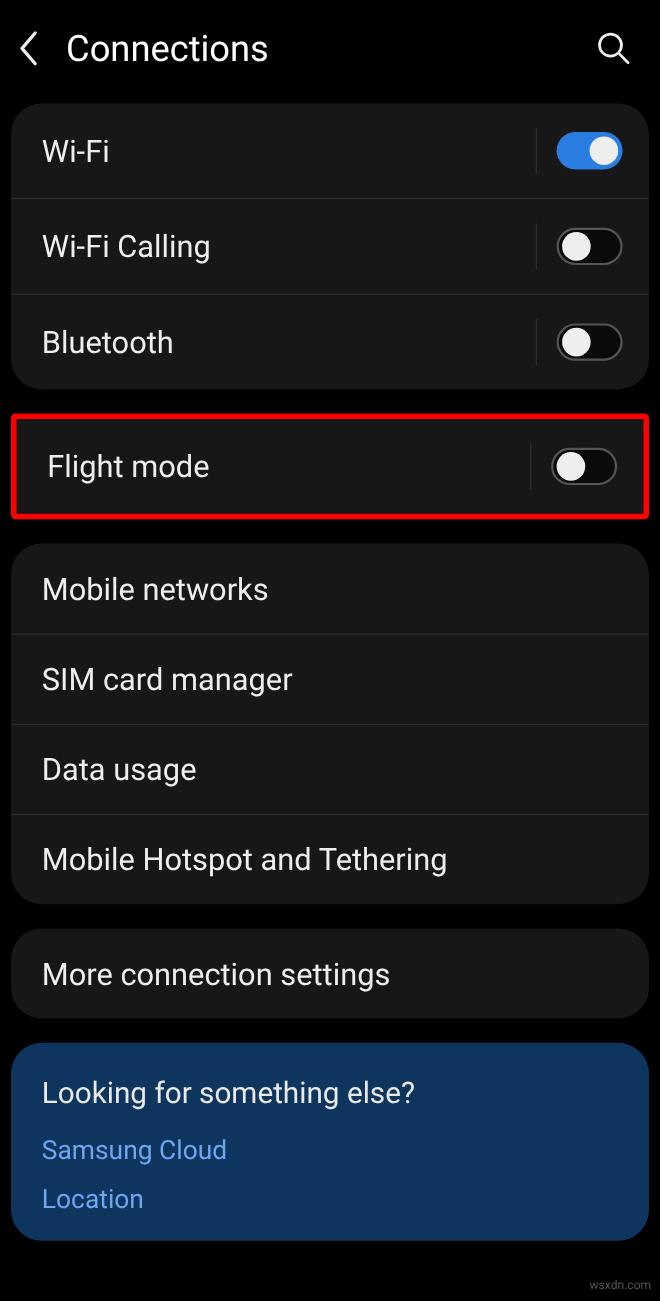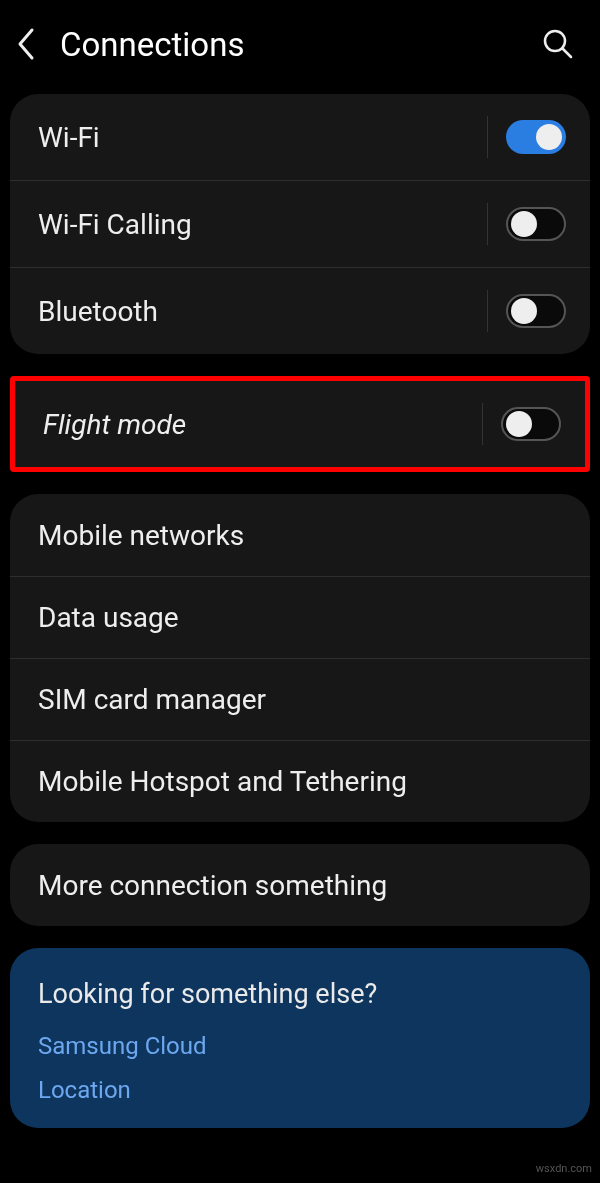--- a/index.html
+++ b/index.html
@@ -82,21 +82,20 @@
     height: 42px;
     background: #333;
     margin-right: 18px;
     flex-shrink: 0;
   }
   .highlight-card {
     border: 5px solid #f00;
     border-radius: 4px;
     margin: 6px 10px 22px 10px;
     background: #171717;
-    font-style: italic;
   }
   .highlight-card .row { border-radius: 0; }
   .info-card {
     background: #0e355e;
     border-radius: 28px;
     margin: 0 10px;
     padding: 30px 45px 8px 28px;
   }
   .info-title {
     font-size: 27px;
@@ -178,39 +177,39 @@
 </div>
 
 <div class="card">
   <div class="row">
     <div class="row-text">
         <div class="row-label">Mobile networks</div>
       </div>
   </div>
   <div class="row">
     <div class="row-text">
+        <div class="row-label">SIM card manager</div>
+      </div>
+  </div>
+  <div class="row">
+    <div class="row-text">
         <div class="row-label">Data usage</div>
       </div>
   </div>
   <div class="row">
     <div class="row-text">
-        <div class="row-label">SIM card manager</div>
-      </div>
-  </div>
-  <div class="row">
-    <div class="row-text">
         <div class="row-label">Mobile Hotspot and Tethering</div>
       </div>
   </div>
 </div>
 
 <div class="card">
   <div class="row">
     <div class="row-text">
-        <div class="row-label">More connection something</div>
+        <div class="row-label">More connection settings</div>
       </div>
   </div>
 </div>
 
 <div class="info-card">
   <div class="info-title">Looking for something else?</div>
   <div class="info-link">Samsung Cloud</div>
   <div class="info-link">Location</div>
 </div>
 

